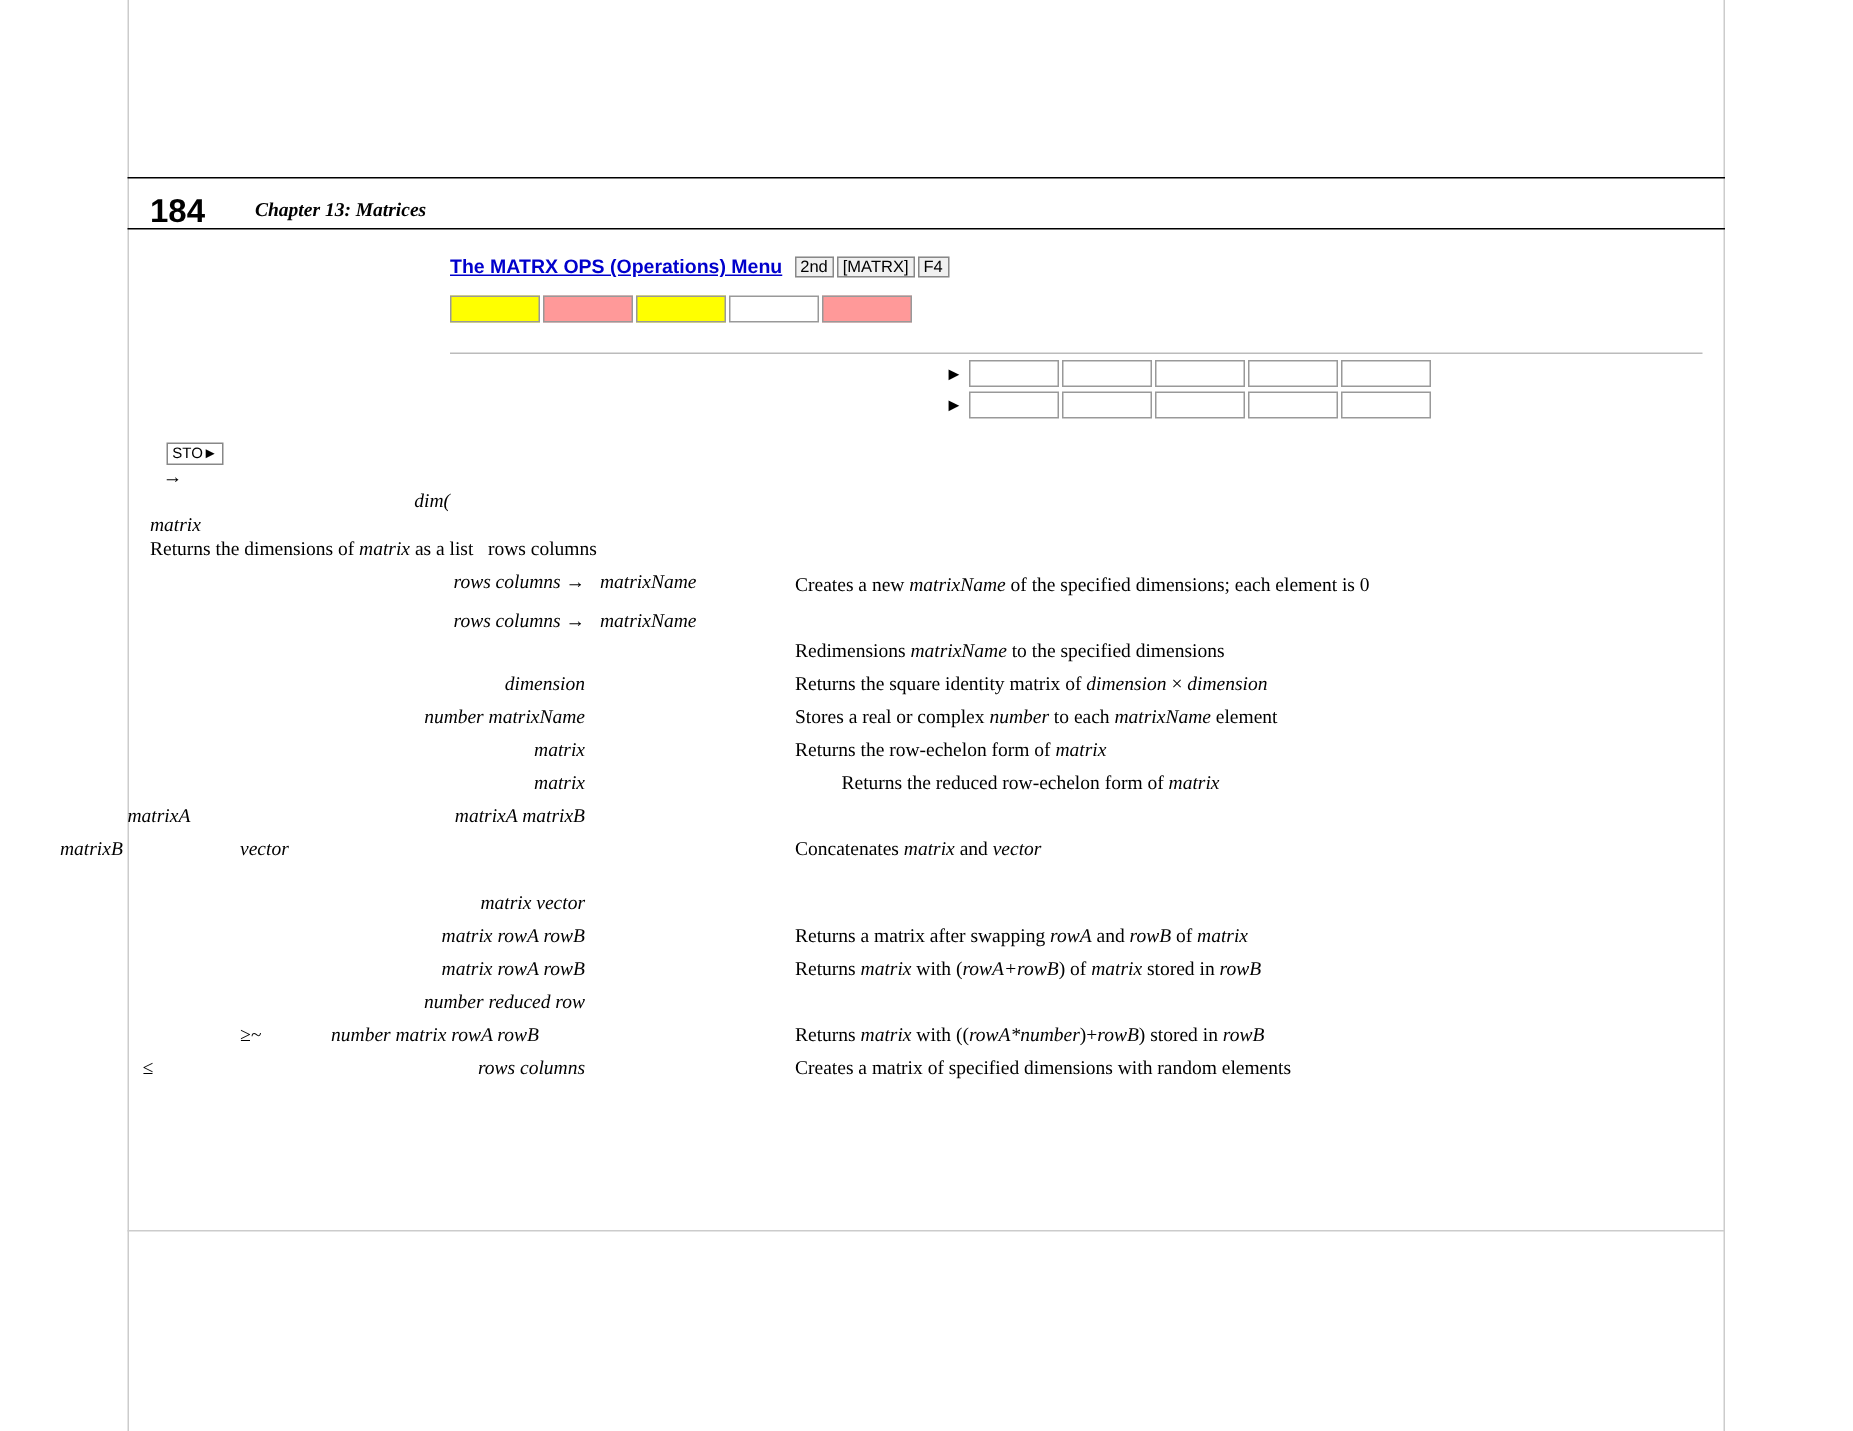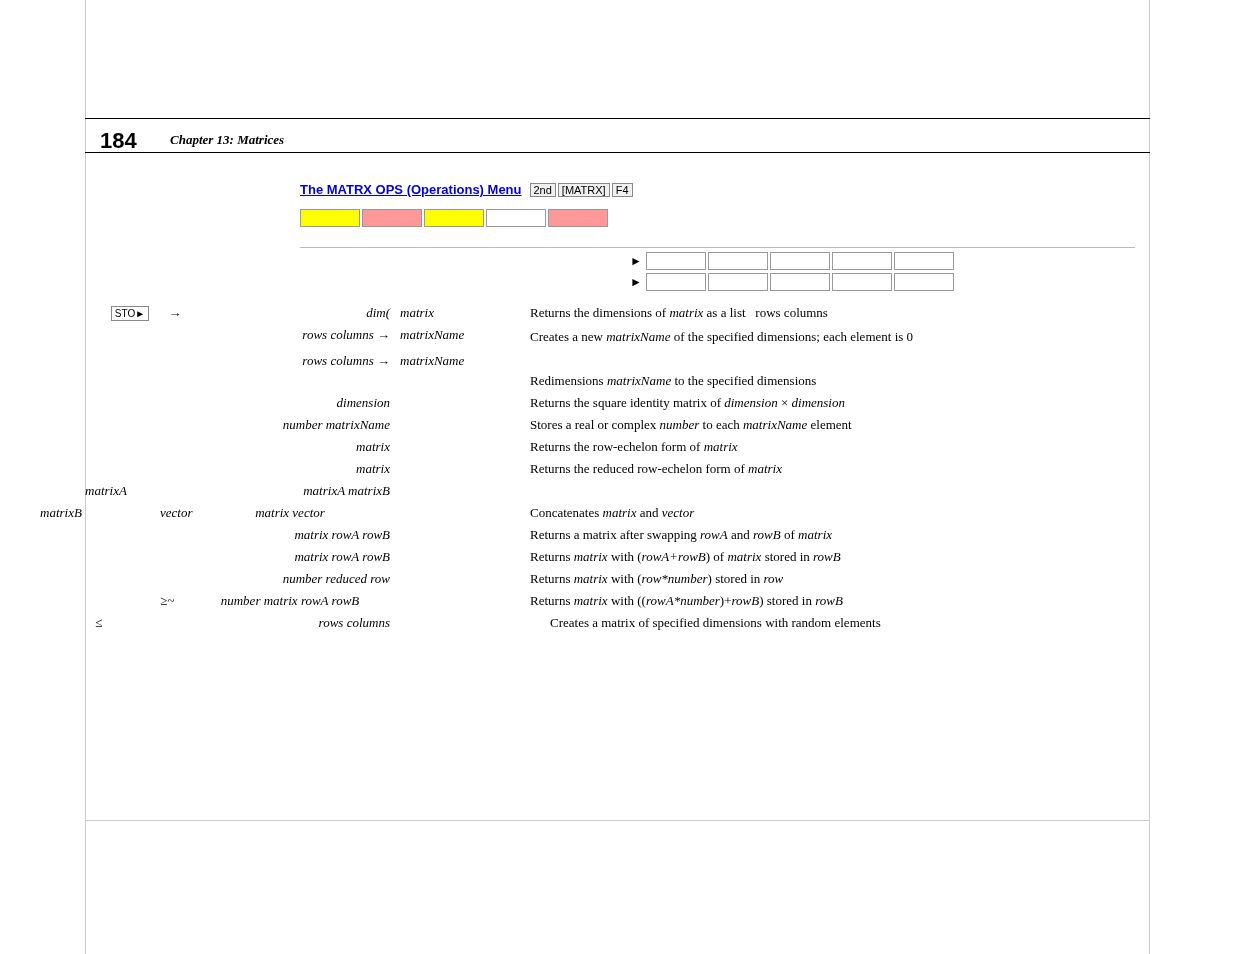--- a/index.html
+++ b/index.html
@@ -179,21 +179,21 @@
       background: #fff;
       font-style: normal;
     }
 
     
     em { font-style: italic; }
 
     .ops-section {
       position: absolute;
       left: 100px;
-      top: 182px;
+      top: 170px;
       right: 100px;
     }
   </style>
 </head>
 <body>
 
 <div class="page-border-left"></div>
 <div class="page-border-right"></div>
 
 <div class="header-line-top"></div>
@@ -244,21 +244,21 @@
         <div class="submenu-box"></div>
         <div class="submenu-box"></div>
         <div class="submenu-box"></div>
         <div class="submenu-box"></div>
       </div>
     </div>
   </div>
 
   <div class="ops-table">
 
-    <div style="display:flex; margin-bottom:6px; align-items:flex-start;">
+    <div style="display:flex; margin-bottom:6px; align-items:flex-start;flex-direction:column;">
       <div style="width:60px; flex-shrink:0; text-align:center;">
         <span class="sto-badge">STO►</span>
       </div>
       <div style="width:30px; flex-shrink:0; text-align:center;">→</div>
       <div style="width:210px; flex-shrink:0; text-align:right; padding-right:10px;">
         <em>dim(</em>
       </div>
       <div style="width:130px; flex-shrink:0;">
         <em>matrix</em>
       </div>
@@ -331,21 +331,21 @@
       </div>
     </div>
 
     <div style="display:flex; margin-bottom:6px; align-items:flex-start;">
       <div style="width:60px; flex-shrink:0;"></div>
       <div style="width:30px; flex-shrink:0;"></div>
       <div style="width:210px; flex-shrink:0; text-align:right; padding-right:10px;">
         <em>matrix</em>
       </div>
       <div style="width:130px; flex-shrink:0;"></div>
-      <div style="flex:1;">
+      <div style="flex:1;margin-left:31px;">
         Returns the reduced row-echelon form of <em>matrix</em>
       </div>
     </div>
 
     <div style="display:flex; margin-bottom:6px; align-items:flex-start; position:relative;">
       <div style="width:60px; flex-shrink:0;"></div>
       <div style="width:30px; flex-shrink:0;"></div>
       <div style="width:210px; flex-shrink:0; text-align:right; padding-right:10px; position:relative;">
         <span style="position:absolute; left:-105px; top:0; font-style:italic;">matrixA</span>
         <em>matrixA matrixB</em>
@@ -353,21 +353,21 @@
       <div style="width:130px; flex-shrink:0;"></div>
     </div>
 
     <div style="display:flex; margin-bottom:6px; align-items:flex-start; position:relative;">
       <div style="width:60px; flex-shrink:0; position:relative;">
         <span style="position:absolute; left:-60px; top:0; font-style:italic;">matrixB</span>
       </div>
       <div style="width:30px; flex-shrink:0; position:relative;">
         <span style="position:absolute; left:0px; top:0; font-style:italic;">vector</span>
       </div>
-      <div style="width:210px; flex-shrink:0; text-align:center; padding-right:10px;">
+      <div style="width:210px; flex-shrink:0; text-align:right; padding-right:10px;margin-top:36px;">
         <em>matrix vector</em>
       </div>
       <div style="width:130px; flex-shrink:0;"></div>
       <div style="flex:1;">
         Concatenates <em>matrix</em> and <em>vector</em>
       </div>
     </div>
 
     <div style="display:flex; margin-bottom:6px; align-items:flex-start;">
       <div style="width:60px; flex-shrink:0;"></div>
@@ -393,23 +393,20 @@
       </div>
     </div>
 
     <div style="display:flex; margin-bottom:6px; align-items:flex-start;">
       <div style="width:60px; flex-shrink:0;"></div>
       <div style="width:30px; flex-shrink:0;"></div>
       <div style="width:210px; flex-shrink:0; text-align:right; padding-right:10px;">
         <em>number reduced row</em>
       </div>
       <div style="width:130px; flex-shrink:0;"></div>
-      <div style="flex:1;">
-        Returns <em>matrix</em> with (<em>row*number</em>) stored in <em>row</em>
-      </div>
     </div>
 
     <div style="display:flex; margin-bottom:6px; align-items:flex-start; position:relative;">
       <div style="width:60px; flex-shrink:0; position:relative;"></div>
       <div style="width:30px; flex-shrink:0; position:relative;">
         <span style="position:absolute; left:0; top:0; font-style:italic;">≥~</span>
       </div>
       <div style="width:210px; flex-shrink:0; text-align:center; padding-right:10px;">
         <em>number matrix rowA rowB</em>
       </div>
@@ -421,20 +418,20 @@
 
     <div style="display:flex; margin-bottom:6px; align-items:flex-start; position:relative;">
       <div style="width:60px; flex-shrink:0; position:relative;">
         <span style="position:absolute; left:-5px; top:0; font-style:italic;">≤</span>
       </div>
       <div style="width:30px; flex-shrink:0;"></div>
       <div style="width:210px; flex-shrink:0; text-align:right; padding-right:10px;">
         <em>rows columns</em>
       </div>
       <div style="width:130px; flex-shrink:0;"></div>
-      <div style="flex:1;margin-left:20px;">
+      <div style="flex:1;">
         Creates a matrix of specified dimensions with random elements
       </div>
     </div>
 
   </div>
 
 </div>
 
 </body></html>

